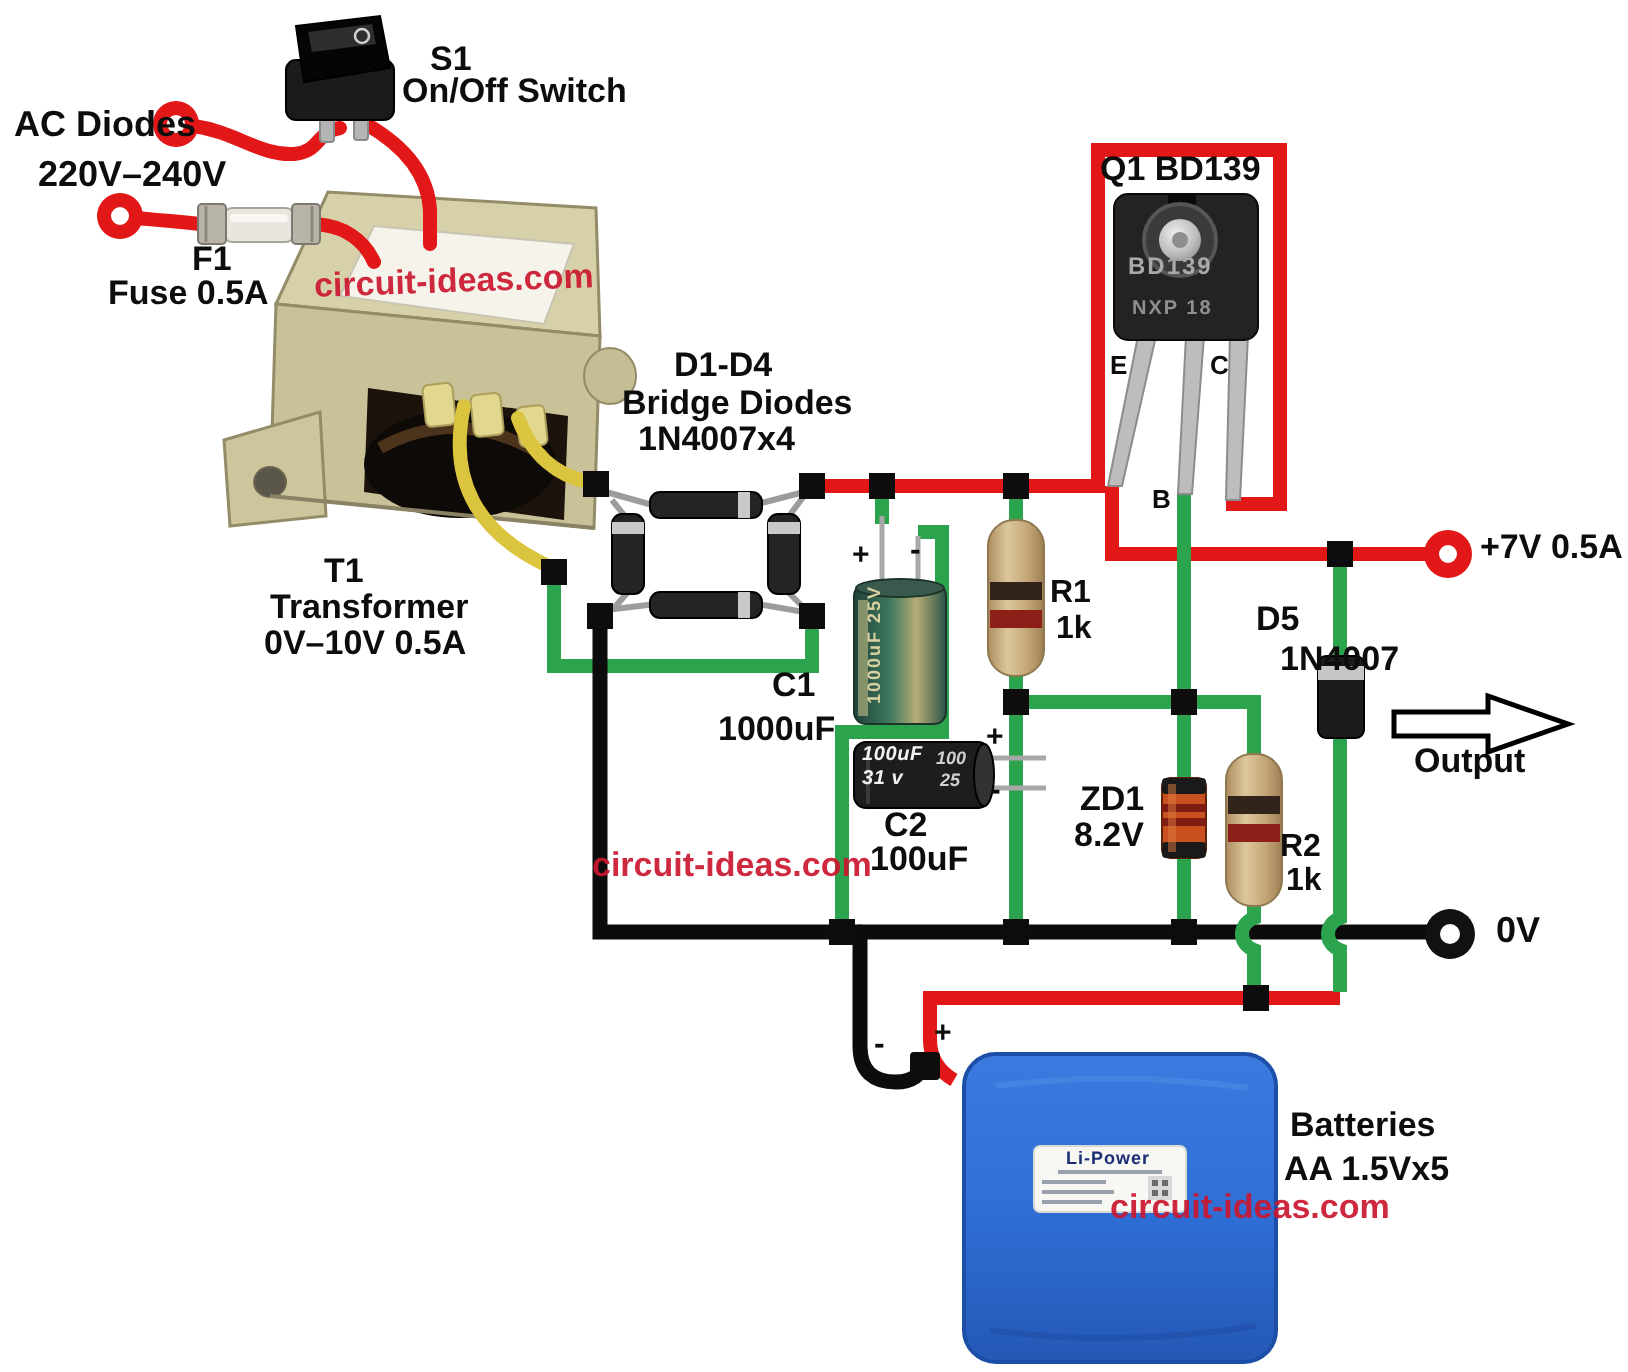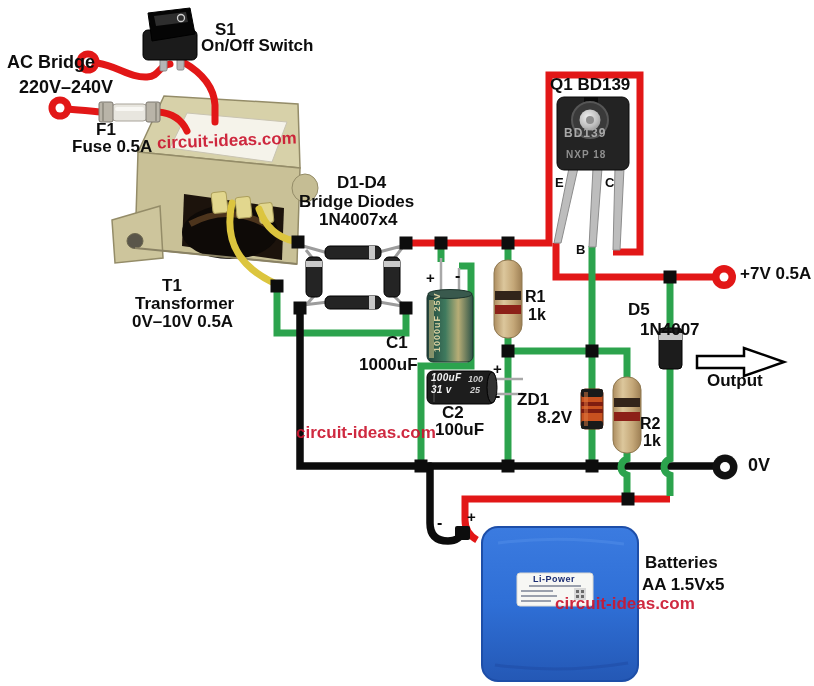--- a/index.html
+++ b/index.html
@@ -238,37 +238,37 @@
     <circle cx="88" cy="62" r="4.5" fill="#fff"></circle>
     <circle cx="60" cy="108" r="11.5" fill="var(--wire-red)"></circle>
     <circle cx="60" cy="108" r="4.5" fill="#fff"></circle>
     <circle cx="724" cy="277" r="12" fill="var(--wire-red)"></circle>
     <circle cx="724" cy="277" r="4.5" fill="#fff"></circle>
     <circle cx="725" cy="467" r="12.5" fill="#111"></circle>
     <circle cx="725" cy="467" r="5" fill="#fff"></circle>
   </g>
 </svg>
 
-<div class="lbl f18" style="left:7px;top:53px">AC Bridge</div>
+<div class="lbl f18" style="left:7px;top:53px">AC Diodes</div>
 <div class="lbl f18" style="left:19px;top:78px">220V–240V</div>
 <div class="lbl f17" style="left:215px;top:21px">S1</div>
 <div class="lbl f17" style="left:201px;top:37px">On/Off Switch</div>
 <div class="lbl f17" style="left:96px;top:121px">F1</div>
-<div class="lbl f17" style="left:72px;top:138px">Fuse 0.5A</div>
+<div class="lbl f17" style="left:54px;top:138px">Fuse 0.5A</div>
 
 <div class="lbl wm" style="left:157px;top:132px;transform:rotate(-2deg)">circuit-ideas.com</div>
 <div class="lbl wm" style="left:296px;top:424px">circuit-ideas.com</div>
 <div class="lbl wm" style="left:555px;top:595px">circuit-ideas.com</div>
 
 <div class="lbl f17" style="left:162px;top:277px">T1</div>
 <div class="lbl f17" style="left:135px;top:295px">Transformer</div>
 <div class="lbl f17" style="left:132px;top:313px">0V–10V 0.5A</div>
 
 <div class="lbl f17" style="left:337px;top:174px">D1-D4</div>
-<div class="lbl f17" style="left:299px;top:193px">Bridge Diodes</div>
+<div class="lbl f17" style="left:311px;top:193px">Bridge Diodes</div>
 <div class="lbl f17" style="left:319px;top:211px">1N4007x4</div>
 
 <div class="lbl f17" style="left:550px;top:76px">Q1 BD139</div>
 <div class="lbl f13" style="left:555px;top:176px">E</div>
 <div class="lbl f13" style="left:605px;top:176px">C</div>
 <div class="lbl f13" style="left:576px;top:243px">B</div>
 <div class="lbl chip" style="left:564px;top:127px">BD139</div>
 <div class="lbl chip2" style="left:566px;top:150px">NXP 18</div>
 
 <div class="lbl f16" style="left:525px;top:289px">R1</div>
@@ -282,21 +282,21 @@
 
 <div class="lbl f17" style="left:442px;top:404px">C2</div>
 <div class="lbl f17" style="left:435px;top:421px">100uF</div>
 <div class="lbl f15" style="left:493px;top:361px">+</div>
 <div class="lbl f16" style="left:495px;top:388px">-</div>
 <div class="lbl capw" style="left:431px;top:373px">100uF</div>
 <div class="lbl capw" style="left:431px;top:385px">31 v</div>
 <div class="lbl capw2" style="left:468px;top:375px">100</div>
 <div class="lbl capw2" style="left:470px;top:386px">25</div>
 
-<div class="lbl f17" style="left:517px;top:391px">ZD1</div>
+<div class="lbl f17" style="left:540px;top:391px">ZD1</div>
 <div class="lbl f17" style="left:537px;top:409px">8.2V</div>
 
 <div class="lbl f16" style="left:640px;top:416px">R2</div>
 <div class="lbl f16" style="left:643px;top:433px">1k</div>
 
 <div class="lbl f17" style="left:628px;top:301px">D5</div>
 <div class="lbl f17" style="left:640px;top:321px">1N4007</div>
 
 <div class="lbl f17" style="left:740px;top:265px">+7V 0.5A</div>
 <div class="lbl f18" style="left:748px;top:456px">0V</div>

